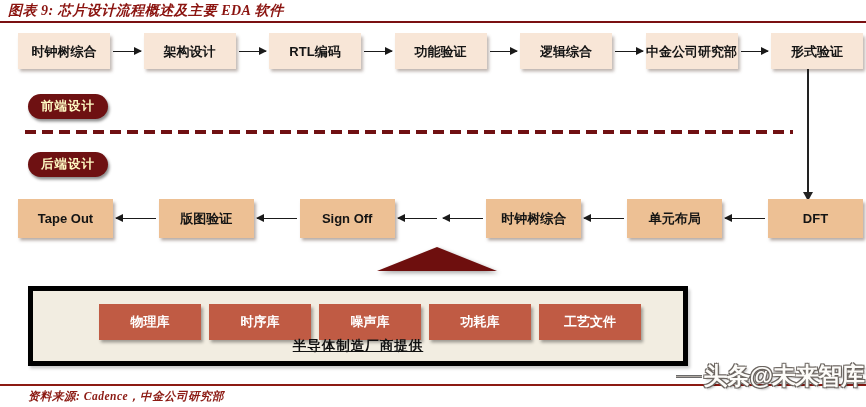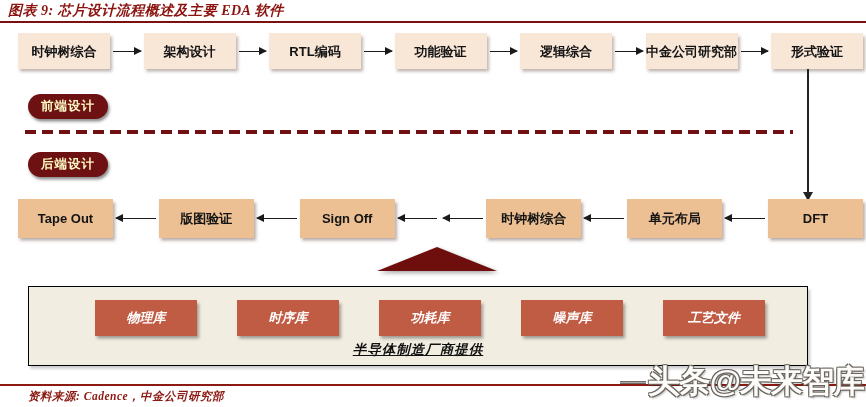--- a/index.html
+++ b/index.html
@@ -77,24 +77,23 @@
   }
   
   .pointer-tri {
     position:absolute; left:377px; top:247px; width:0; height:0;
     border-left:60px solid transparent; border-right:60px solid transparent;
     border-bottom:24px solid #6e0f0e;
     filter:drop-shadow(2px 2px 2px rgba(0,0,0,.35));
   }
   
   .panel {
-    position:absolute; left:28px; top:286px; width:780px; height:80px;
-    background:#f2ede1; border:1px solid #000000;
+    position:absolute; left:28px; top:286px; width:660px; height:80px;
+    background:#f2ede1; border:5px solid #000000;
     box-shadow:2px 2.5px 3px rgba(0,0,0,.22);
-    font-style:italic;
   }
   .lib-row {
     display:flex; justify-content:space-between; align-items:center;
     padding:13px 42px 0 66px;
   }
   .lib {
     width:102px; height:36px; display:flex; align-items:center; justify-content:center;
     background:#c05b44; color:#ffffff; font-weight:bold; font-size:13px;
     box-shadow:2px 2.5px 3px rgba(0,0,0,.35);
   }
@@ -118,21 +117,21 @@
   .watermark {
     position:absolute; right:2px; top:360px; z-index:5;
     display:flex; align-items:center;
   }
   .wm-dash {
     width:26px; height:3px; background:#b0a9a2;
     border-top:1px solid #6b6b6b; border-bottom:1px solid #6b6b6b;
     margin-right:2px;
   }
   .wm-text {
-    font-size:32px; font-weight:bold; color:#fdfcf9; letter-spacing:-1px;
+    font-size:24px; font-weight:bold; color:#fdfcf9; letter-spacing:-1px;
     text-shadow:
       -1px -1px 0 #6b6560, 1px -1px 0 #6b6560,
       -1px  1px 0 #6b6560, 1px  1px 0 #6b6560,
        2px  2px 2px rgba(0,0,0,.25);
   }
 </style>
 </head>
 <body>
 
 <div class="figure">
@@ -178,22 +177,22 @@
     <div class="harrow l"></div>
     <div class="step">DFT</div>
   </div>
 
   <div class="pointer-tri"></div>
 
   <div class="panel">
     <div class="lib-row">
       <div class="lib">物理库</div>
       <div class="lib">时序库</div>
+      <div class="lib">噪声库</div>
       <div class="lib">功耗库</div>
-      <div class="lib">噪声库</div>
       <div class="lib">工艺文件</div>
     </div>
     <div class="panel-caption">半导体制造厂商提供</div>
   </div>
 
   <div class="footer-rule"></div>
   <div class="source-note">资料来源: Cadence，中金公司研究部</div>
 
   <div class="watermark">
     <span class="wm-dash"></span>

